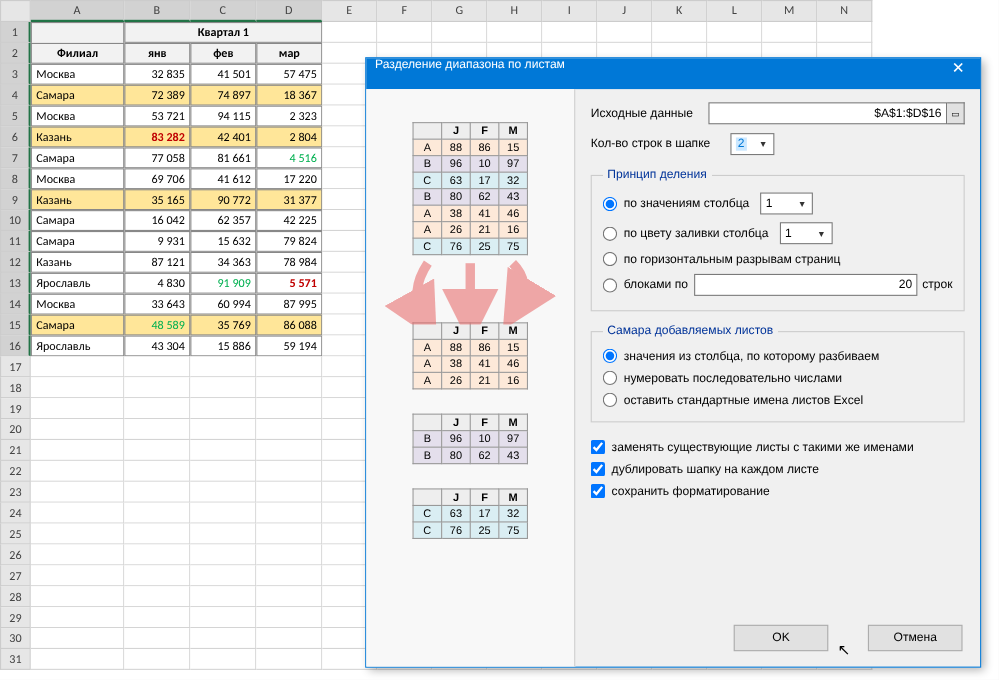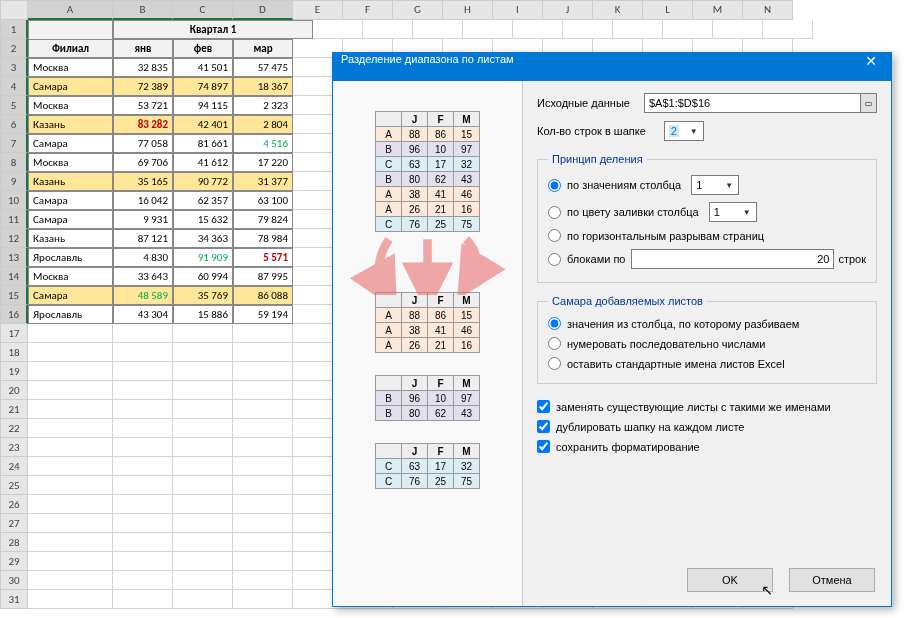--- a/index.html
+++ b/index.html
@@ -11,21 +11,21 @@
 .col-headers .rownum-spacer { width: 28px; height: 20px; background: #e6e6e6; border: 1px solid #ccc; }
 .col-headers .ch { height: 20px; background: #e6e6e6; border: 1px solid #ccc; border-left: none; text-align: center; line-height: 18px; color: #444; font-size: 11px; }
 .ch-sel { background: #d2d2d2 !important; border-bottom: 2px solid #217346 !important; }
 .rownum { width: 28px; background: #e6e6e6; border: 1px solid #ccc; border-top: none; text-align: center; color: #444; font-size: 11px; display: flex; align-items: center; justify-content: center; }
 .rownum-sel { background: #d2d2d2 !important; border-right: 2px solid #217346 !important; }
 .row { display: flex; height: 19px; }
 .cell { border-right: 1px solid #d4d4d4; border-bottom: 1px solid #d4d4d4; padding: 0 4px; display: flex; align-items: center; background: #fff; }
 .wA { width: 85px; } .wB { width: 60px; } .wC { width: 60px; } .wD { width: 60px; }
 .wE, .wF, .wG, .wH, .wI, .wJ, .wK, .wL, .wM, .wN { width: 50px; }
 .hdr { background: #f2f2f2 !important; font-weight: bold; border: 1px solid #888 !important; justify-content: center; }
-.merged-hdr { width: 200px; }
+.merged-hdr { width: 180px; }
 .data-cell { border: 1px solid #888 !important; }
 .num { justify-content: flex-end; }
 .hl-yellow { background: #ffe699 !important; }
 .red { color: #c00000; font-weight: bold; }
 .green { color: #00b050; font-weight: normal; }
 
 
 .dialog { position: absolute; top: 52px; left: 332px; width: 560px; height: 555px; border: 1px solid #0078d7; background: #f0f0f0; box-shadow: 3px 3px 8px rgba(0,0,0,0.3); font-family: Tahoma, Arial, sans-serif; font-size: 11px; }
 .dlg-title { background: #0078d7; color: #fff; height: 28px; display: flex; align-items: flex-start; padding: 0 8px; justify-content: space-between; }
 .dlg-close { color: #fff; font-size: 14px; padding: 0 6px; cursor: pointer; }
@@ -52,21 +52,21 @@
 .sel-combo { color: #0078d7; background: #cce8ff; padding: 0 2px; }
 
 fieldset { border: 1px solid #ccc; padding: 10px 10px 6px 10px; margin-top: 12px; }
 legend { padding: 0 4px; color: #003399; }
 .radio-row, .check-row { display: flex; align-items: center; margin-bottom: 7px; }
 .radio-row input[type=radio], .check-row input[type=checkbox] { margin-right: 6px; }
 .radio-row .combo { margin-left: 10px; width: 48px; }
 .small-input { width: 45px; text-align: right; margin-left: 6px; margin-right: 4px; }
 
 .dlg-buttons { position: absolute; bottom: 14px; right: 16px; display: flex; gap: 16px; }
-.dlg-btn { width: 86px; height: 24px; border: 1px solid #adadad; background: #e1e1e1; font-size: 11px; cursor: pointer; display: flex; align-items: center; justify-content: center; }
+.dlg-btn { width: 86px; height: 24px; border: 1px solid #adadad; background: #e1e1e1; font-size: 11px; cursor: pointer; display: flex; align-items: center; justify-content: center; margin-left: 20px; }
 .cursor { position: absolute; bottom: 8px; right: 118px; font-size: 14px; pointer-events: none; }
 </style>
 </head>
 <body>
 
 <div class="sheet">
   <div class="col-headers" id="col-headers">
       <div class="rownum-spacer"></div>
       <div class="ch wA ch-sel">A</div>
       <div class="ch wB ch-sel">B</div>
@@ -233,21 +233,21 @@
         <div class="cell wK"></div>
         <div class="cell wL"></div>
         <div class="cell wM"></div>
         <div class="cell wN"></div>
       </div>
       <div class="row">
         <div class="rownum rownum-sel">10</div>
         <div class="cell wA data-cell">Самара</div>
         <div class="cell wB data-cell num">16 042</div>
         <div class="cell wC data-cell num">62 357</div>
-        <div class="cell wD data-cell num">63 100</div>
+        <div class="cell wD data-cell num">42 225</div>
         <div class="cell wE"></div>
         <div class="cell wF"></div>
         <div class="cell wG"></div>
         <div class="cell wH"></div>
         <div class="cell wI"></div>
         <div class="cell wJ"></div>
         <div class="cell wK"></div>
         <div class="cell wL"></div>
         <div class="cell wM"></div>
         <div class="cell wN"></div>
@@ -754,21 +754,21 @@
                 <td class="mini-c">25</td>
                 <td class="mini-c">75</td>
               </tr>
             </tbody>
           </table>
         </div>
     </div>
     <div class="dlg-form">
       <div class="form-row">
         <label>Исходные данные</label>
-        <input class="txt-input" style="margin-left: 6px;" value="$A$1:$D$16">
+        <input class="txt-input" style="margin-left: 6px; text-align: right;" value="$A$1:$D$16">
         <div class="ref-btn">▭</div>
       </div>
       <div class="form-row">
         <label>Кол-во строк в шапке</label>
         <div class="combo" style="width:40px;margin-left:10px">
           <span class="sel-combo">2</span>
           <span class="combo-arrow">▼</span>
         </div>
       </div>
 

